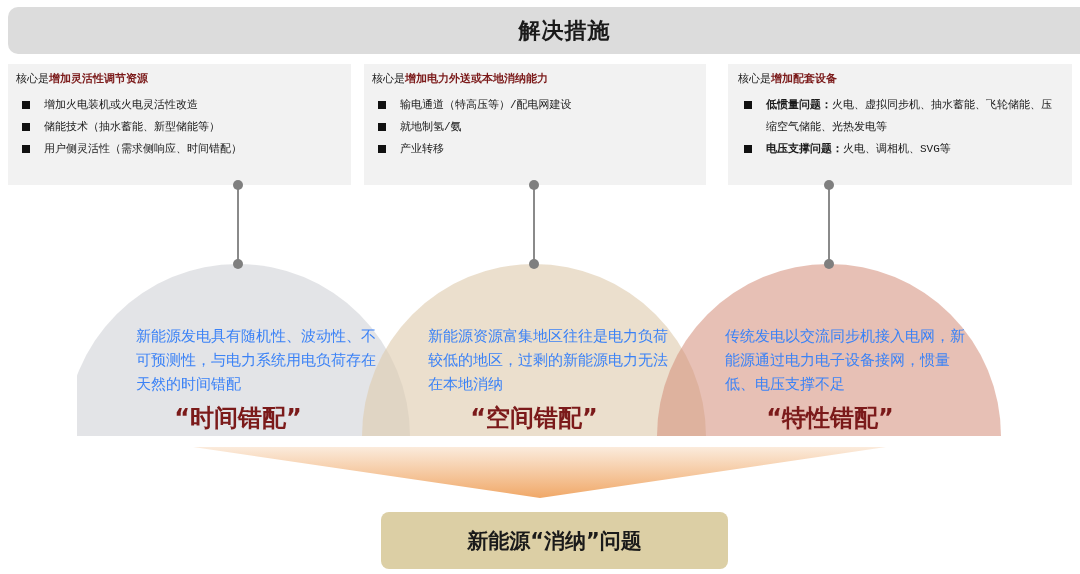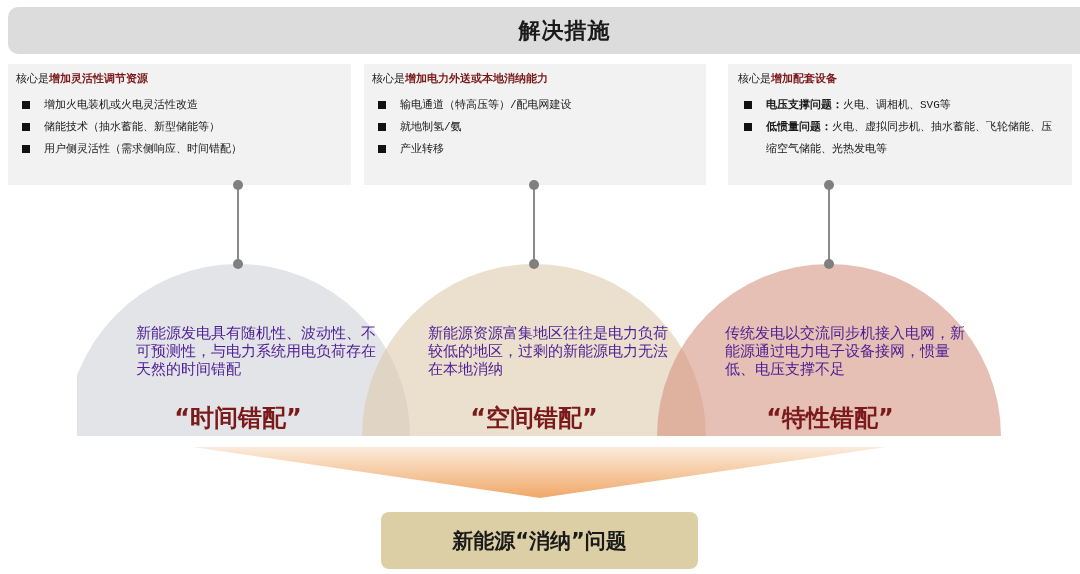--- a/index.html
+++ b/index.html
@@ -44,36 +44,36 @@
   .semi {
     position: absolute; width: 344px; height: 172px; top: 264px;
     border-radius: 172px 172px 0 0;
   }
   #semi-1 { left: 66px; background: rgba(225,227,230,0.95); clip-path: inset(0 0 0 11px); }
   #semi-2 { left: 362px; background: rgba(222,204,175,0.62); }
   #semi-3 { left: 657px; background: rgba(212,140,120,0.55); }
 
   .semi-text {
     position: absolute; width: 240px; text-align: left;
-    font-size: 15px; line-height: 18px; color: #4c1d95;
+    font-size: 15px; line-height: 24px; color: #3b82f6;
   }
   .semi-label {
     position: absolute; width: 240px; text-align: center;
     font-size: 24px; font-weight: bold; color: #7b1a1a;
   }
   #semi-text-1 { left: 136px; top: 324px; }
   #semi-label-1 { left: 118px; top: 402px; }
   #semi-text-2 { left: 428px; top: 324px; }
   #semi-label-2 { left: 414px; top: 402px; }
   #semi-text-3 { left: 725px; top: 324px; }
   #semi-label-3 { left: 710px; top: 402px; }
 
   .funnel { position: absolute; left: 0; top: 0; }
   .problem-box {
-    position: absolute; left: 381px; top: 512px; width: 317px; height: 57px;
+    position: absolute; left: 381px; top: 512px; width: 347px; height: 57px;
     background: #dccfa5; border-radius: 8px;
     display: flex; align-items: center; justify-content: center;
   }
   .problem-label { font-size: 21px; font-weight: bold; color: #1a1a1a; }
 </style>
 </head>
 <body>
 
 <div class="header">
   <span class="header-title">解决措施</span>
@@ -99,22 +99,22 @@
     <li>就地制氢/氨</li>
     <li>产业转移</li>
   </ul>
 </div>
 
 <div class="measure-box" id="box-3">
   <div class="core">
     <span>核心是</span><span class="hl">增加配套设备</span>
   </div>
   <ul>
+    <li><span class="bl">低惯量问题：</span><span>火电、虚拟同步机、抽水蓄能、飞轮储能、压缩空气储能、光热发电等</span></li>
     <li><span class="bl">电压支撑问题：</span><span>火电、调相机、SVG等</span></li>
-    <li><span class="bl">低惯量问题：</span><span>火电、虚拟同步机、抽水蓄能、飞轮储能、压缩空气储能、光热发电等</span></li>
   </ul>
 </div>
 
 <div class="semi-wrap">
   <div class="semi" id="semi-1"></div>
   <div class="semi" id="semi-2"></div>
   <div class="semi" id="semi-3"></div>
 </div>
 
 <div class="connector" style="left:232px;">

